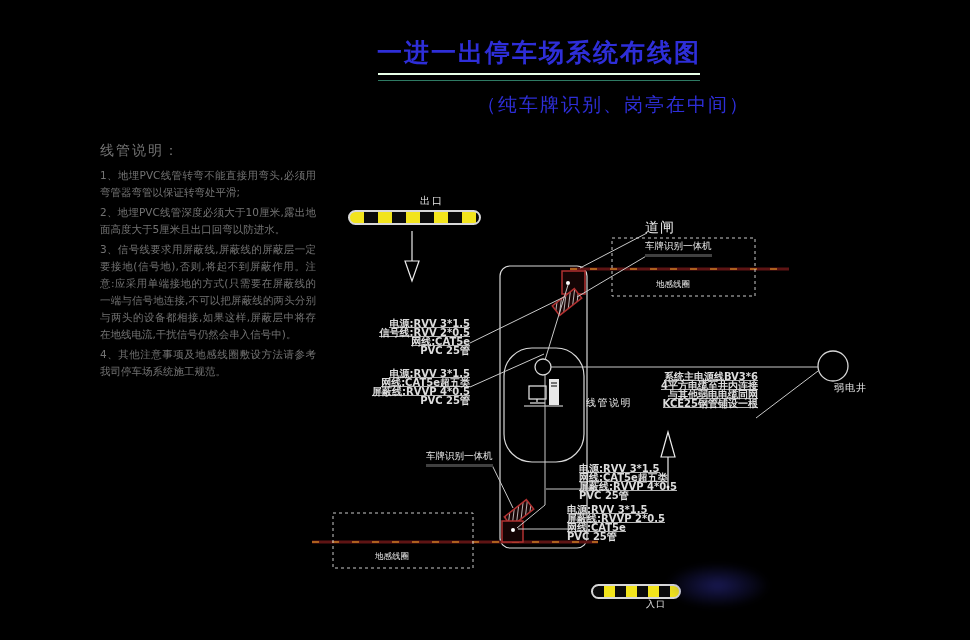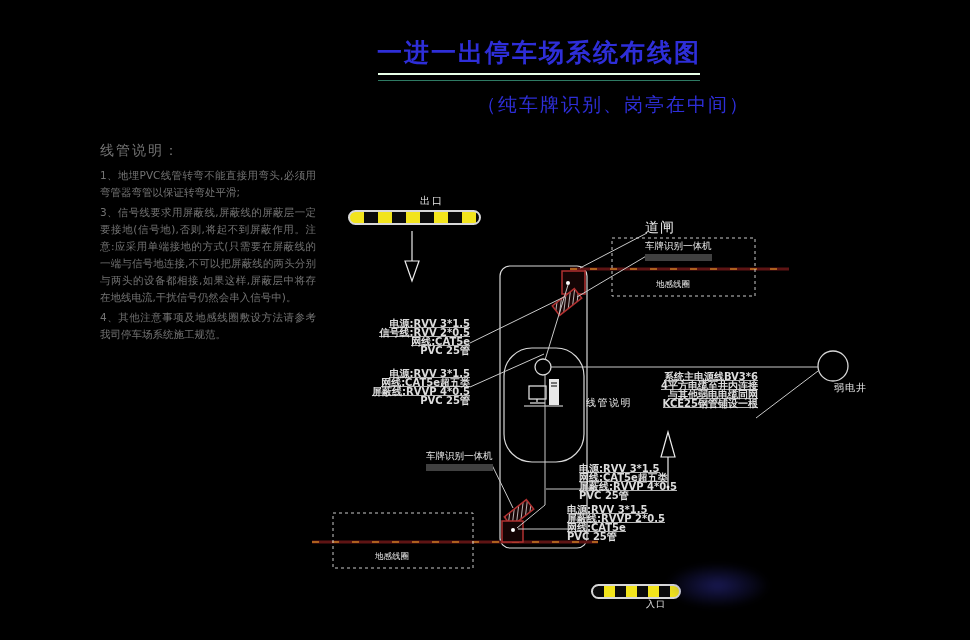--- a/index.html
+++ b/index.html
@@ -12,21 +12,21 @@
   .subtitle{left:330px;top:92px;width:420px;text-align:right;font-size:19px;letter-spacing:2px;
             color:#2e2ed8;white-space:nowrap;}
   .rule1{left:378px;top:73px;width:322px;height:2px;background:#e7ffe7;}
   .rule2{left:378px;top:80px;width:322px;height:1px;background:#2e7a63;}
   
   .notes{left:100px;top:142px;width:216px;color:#737373;}
   .notes h3{margin:0 0 7px 0;font-size:14px;font-weight:normal;letter-spacing:2px;}
   .notes p{margin:0 0 3px 0;font-size:10.5px;line-height:17px;text-align:justify;}
   
   .lbl{position:absolute;color:#e8e8e8;white-space:nowrap;}
-  .u-lbl{border-bottom:7px solid #404040;padding-bottom:1px;}
+  .u-lbl{border-bottom:3px solid #404040;padding-bottom:1px;}
   
   .barrier{position:absolute;box-sizing:border-box;border:2px solid #d8d8d8;border-radius:8px;}
   .barrier.b-top{left:348px;top:210px;width:133px;height:15px;
     background:repeating-linear-gradient(90deg,#f2e41c 0 14px,#0a0a0a 14px 28px);}
   .barrier.b-bottom{left:591px;top:584px;width:90px;height:15px;
     background:repeating-linear-gradient(90deg,#0a0a0a 0 11px,#f2e41c 11px 22px);}
   
   .spec{position:absolute;display:flex;flex-direction:column;font-size:10px;line-height:7px;
         color:#dcdcdc;white-space:nowrap;font-weight:bold;}
   .spec.right{align-items:flex-end;text-align:right;}
@@ -45,20 +45,21 @@
 <div id="canvas">
 
   <div class="abs title">一进一出停车场系统布线图</div>
   <div class="abs rule1"></div>
   <div class="abs rule2"></div>
   <div class="abs subtitle">（纯车牌识别、岗亭在中间）</div>
 
   <div class="abs notes">
     <h3>线管说明：</h3>
     <p>1、地埋PVC线管转弯不能直接用弯头,必须用弯管器弯管以保证转弯处平滑;</p>
+    <p>2、地埋PVC线管深度必须大于10厘米,露出地面高度大于5厘米且出口回弯以防进水。</p>
     <p>3、信号线要求用屏蔽线,屏蔽线的屏蔽层一定要接地(信号地),否则,将起不到屏蔽作用。注意:应采用单端接地的方式(只需要在屏蔽线的一端与信号地连接,不可以把屏蔽线的两头分别与两头的设备都相接,如果这样,屏蔽层中将存在地线电流,干扰信号仍然会串入信号中)。</p>
     <p>4、其他注意事项及地感线圈敷设方法请参考我司停车场系统施工规范。</p>
   </div>
 
   <svg width="970" height="640" viewBox="0 0 970 640">
     <defs>
       <pattern id="hatch" width="4" height="4" patternUnits="userSpaceOnUse" patternTransform="rotate(45)">
         <rect width="4" height="4" fill="#1a0606"></rect>
         <line x1="0" y1="0" x2="0" y2="4" stroke="#ffffff" stroke-width="1.4"></line>
       </pattern>

